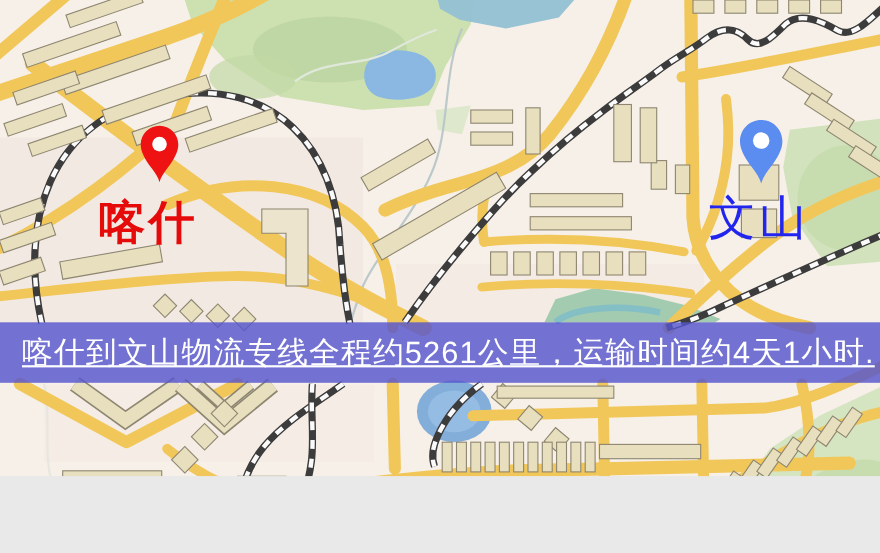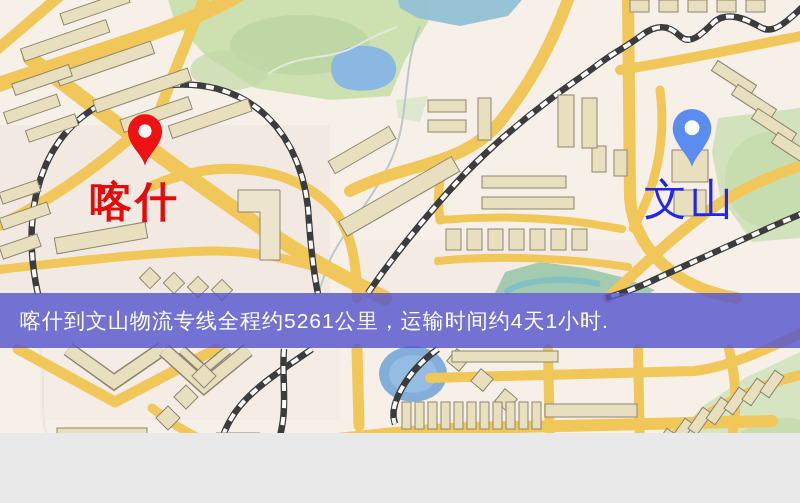--- a/index.html
+++ b/index.html
@@ -15,21 +15,21 @@
     position:absolute;white-space:nowrap;line-height:1;
     font-weight:700;letter-spacing:3px;
     text-shadow:0 0 1px rgba(255,255,255,.25);
   }
   .origin-label{left:90px;top:181px;font-size:42px;font-weight:700;}
   .dest-label{left:644px;top:178px;font-size:43px;font-weight:500;text-align:right;}
   .banner{
     position:absolute;left:0;top:293px;width:800px;height:55px;
     display:flex;align-items:center;box-sizing:border-box;padding-left:20px;
   }
-  .banner-text{font-size:21px;letter-spacing:1px;}
+  .banner-text{font-size:28px;letter-spacing:1px;text-decoration:underline;}
   
   .road{fill:none;stroke:#f0c75e;stroke-linecap:round;stroke-linejoin:round;}
   .rail-case{fill:none;stroke:#3c3c3c;stroke-width:6.5;stroke-linecap:butt;}
   .rail-dash{fill:none;stroke:#fafafa;stroke-width:4;stroke-dasharray:8 9;}
   .bldg{fill:#e8dfc0;stroke:#8e8671;stroke-width:1;}
   .bldg-lt{fill:#ece4cd;stroke:#8e8671;stroke-width:1;}
   .chev-o{fill:none;stroke:#8e8671;stroke-linejoin:miter;}
   .chev-i{fill:none;stroke:#e8dfc0;stroke-linejoin:miter;}
   .stream{fill:none;stroke:#b6c4c8;stroke-width:2;opacity:.9;}
 </style>

